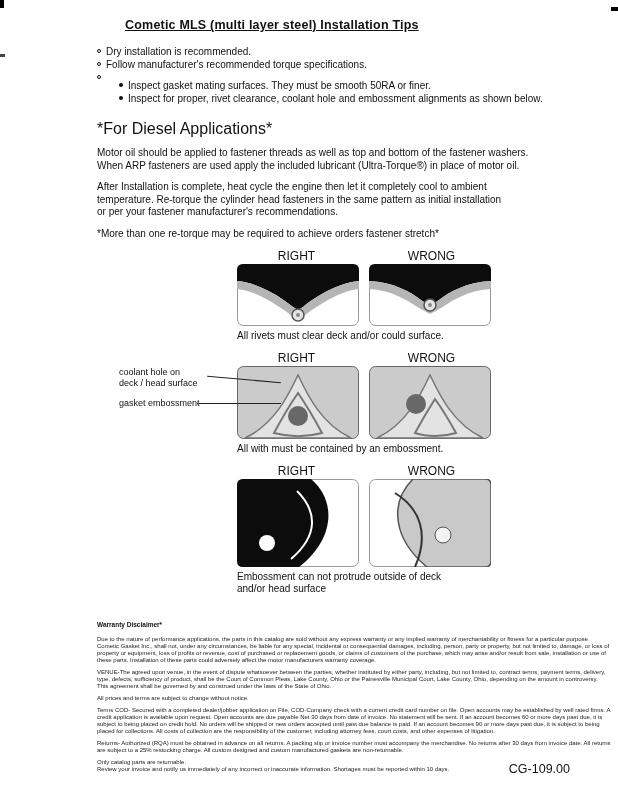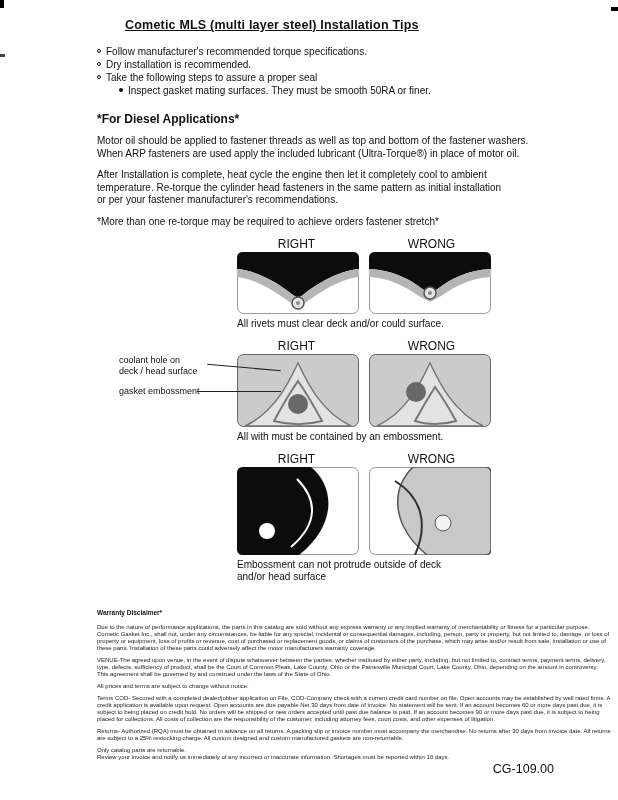--- a/index.html
+++ b/index.html
@@ -25,21 +25,21 @@
     flex:none; width:4px; height:4px; border:1px solid #111; border-radius:50%;
     margin:4px 5px 0 0;
   }
   .subtips { margin-left:22px; }
   .subtip { display:flex; font-size:10px; line-height:13px; }
   .subtip .marker {
     flex:none; width:4px; height:4px; background:#111; border-radius:50%;
     margin:4px 5px 0 0;
   }
 
-  .diesel-heading { font-size:12px; font-weight:bold; margin:15px 0 9px; }
+  .diesel-heading { font-size:16px; font-weight:normal; margin:15px 0 9px; }
   .para { font-size:10px; line-height:12.5px; white-space:pre-line; margin-bottom:9px; max-width:470px; }
   .para.last { margin-bottom:6px; }
 
   .figures { margin-left:140px; width:254px; }
   .fig { margin-top:9px; }
   .fig-labels { display:flex; gap:16px; }
   .fig-labels div { width:122px; text-align:center; font-size:12px; line-height:14px; }
   .fig-panels { display:flex; gap:10px; margin-top:1px; position:relative;align-items:flex-end; }
   .fig-panels svg { display:block; }
   .fig-caption { font-size:10px; line-height:12px; margin-top:4px; white-space:pre-line; }
@@ -49,51 +49,54 @@
   .ann2 { left:-118px; top:32px; }
   .conn { position:absolute; height:1px; background:#222; }
   .conn1 { left:-30px; top:13px; width:74px; transform:rotate(5deg); }
   .conn2 { left:-40px; top:37px; width:84px; }
 
   .disclaimer { margin-top:26px; width:516px; }
   .disclaimer h3 { font-size:6.5px; line-height:8px; margin-bottom:7px; }
   .disclaimer p { font-size:6px; line-height:7px; margin-bottom:5px; white-space:pre-line; color:#222; }
 
   .footer-code {
-    position:absolute; right:64px; bottom:24px; font-size:12.5px; color:#111;margin-left:36px;
+    position:absolute; right:48px; bottom:24px; font-size:12.5px; color:#111;margin-left:36px;
   }
 </style>
 </head>
 <body>
 
 <div class="scan-mark mark-tl"></div>
 <div class="scan-mark mark-tr"></div>
 <div class="scan-mark mark-l"></div>
 
 <div class="content">
 
   <h1 class="title">Cometic MLS (multi layer steel) Installation Tips</h1>
 
   <div class="tips">
     <div class="tip">
       <span class="marker"></span>
+      <span>Dry installation is recommended.</span>
+    </div>
+    <div class="tip">
+      <span class="marker"></span>
       <span>Follow manufacturer's recommended torque specifications.</span>
     </div>
     <div class="tip">
       <span class="marker"></span>
-      <span>Dry installation is recommended.</span>
-    </div>
-    <div class="tip">
-      <span class="marker"></span>
-      <span>Take the following steps to assure a proper seal</span>
     </div>
     <div class="subtips">
       <div class="subtip">
         <span class="marker"></span>
         <span>Inspect gasket mating surfaces.  They must be smooth 50RA or finer.</span>
+      </div>
+      <div class="subtip">
+        <span class="marker"></span>
+        <span>Inspect for proper, rivet clearance, coolant hole and embossment alignments as shown below.</span>
       </div>
     </div>
   </div>
 
   <h2 class="diesel-heading">*For Diesel Applications*</h2>
   <p class="para">Motor oil should be applied to fastener threads as well as top and bottom of the fastener washers.
 When ARP fasteners are used apply the included lubricant (Ultra-Torque®) in place of motor oil.</p>
   <p class="para">After Installation is complete, heat cycle the engine then let it completely cool to ambient
 temperature. Re-torque the cylinder head fasteners in the same pattern as initial installation
 or per your fastener manufacturer's recommendations.</p>

